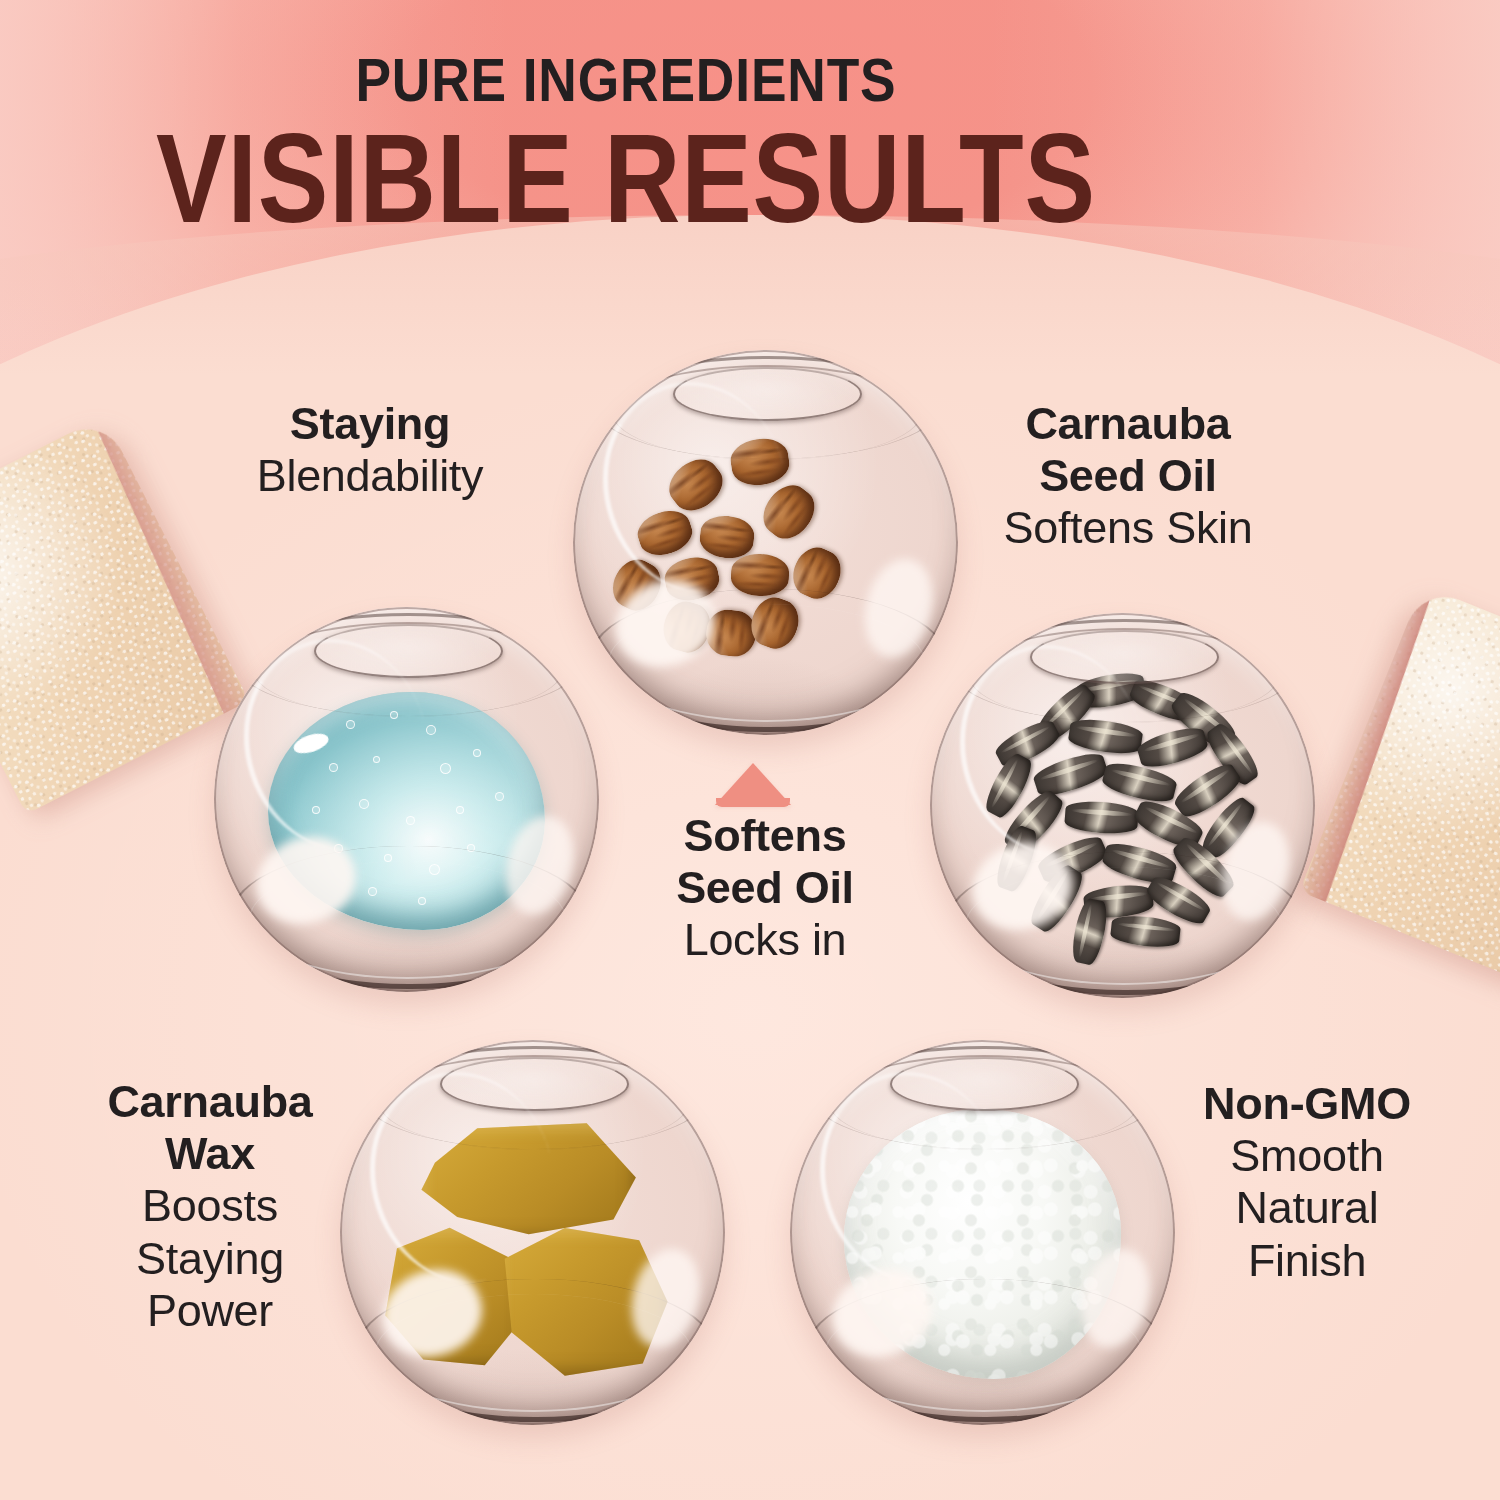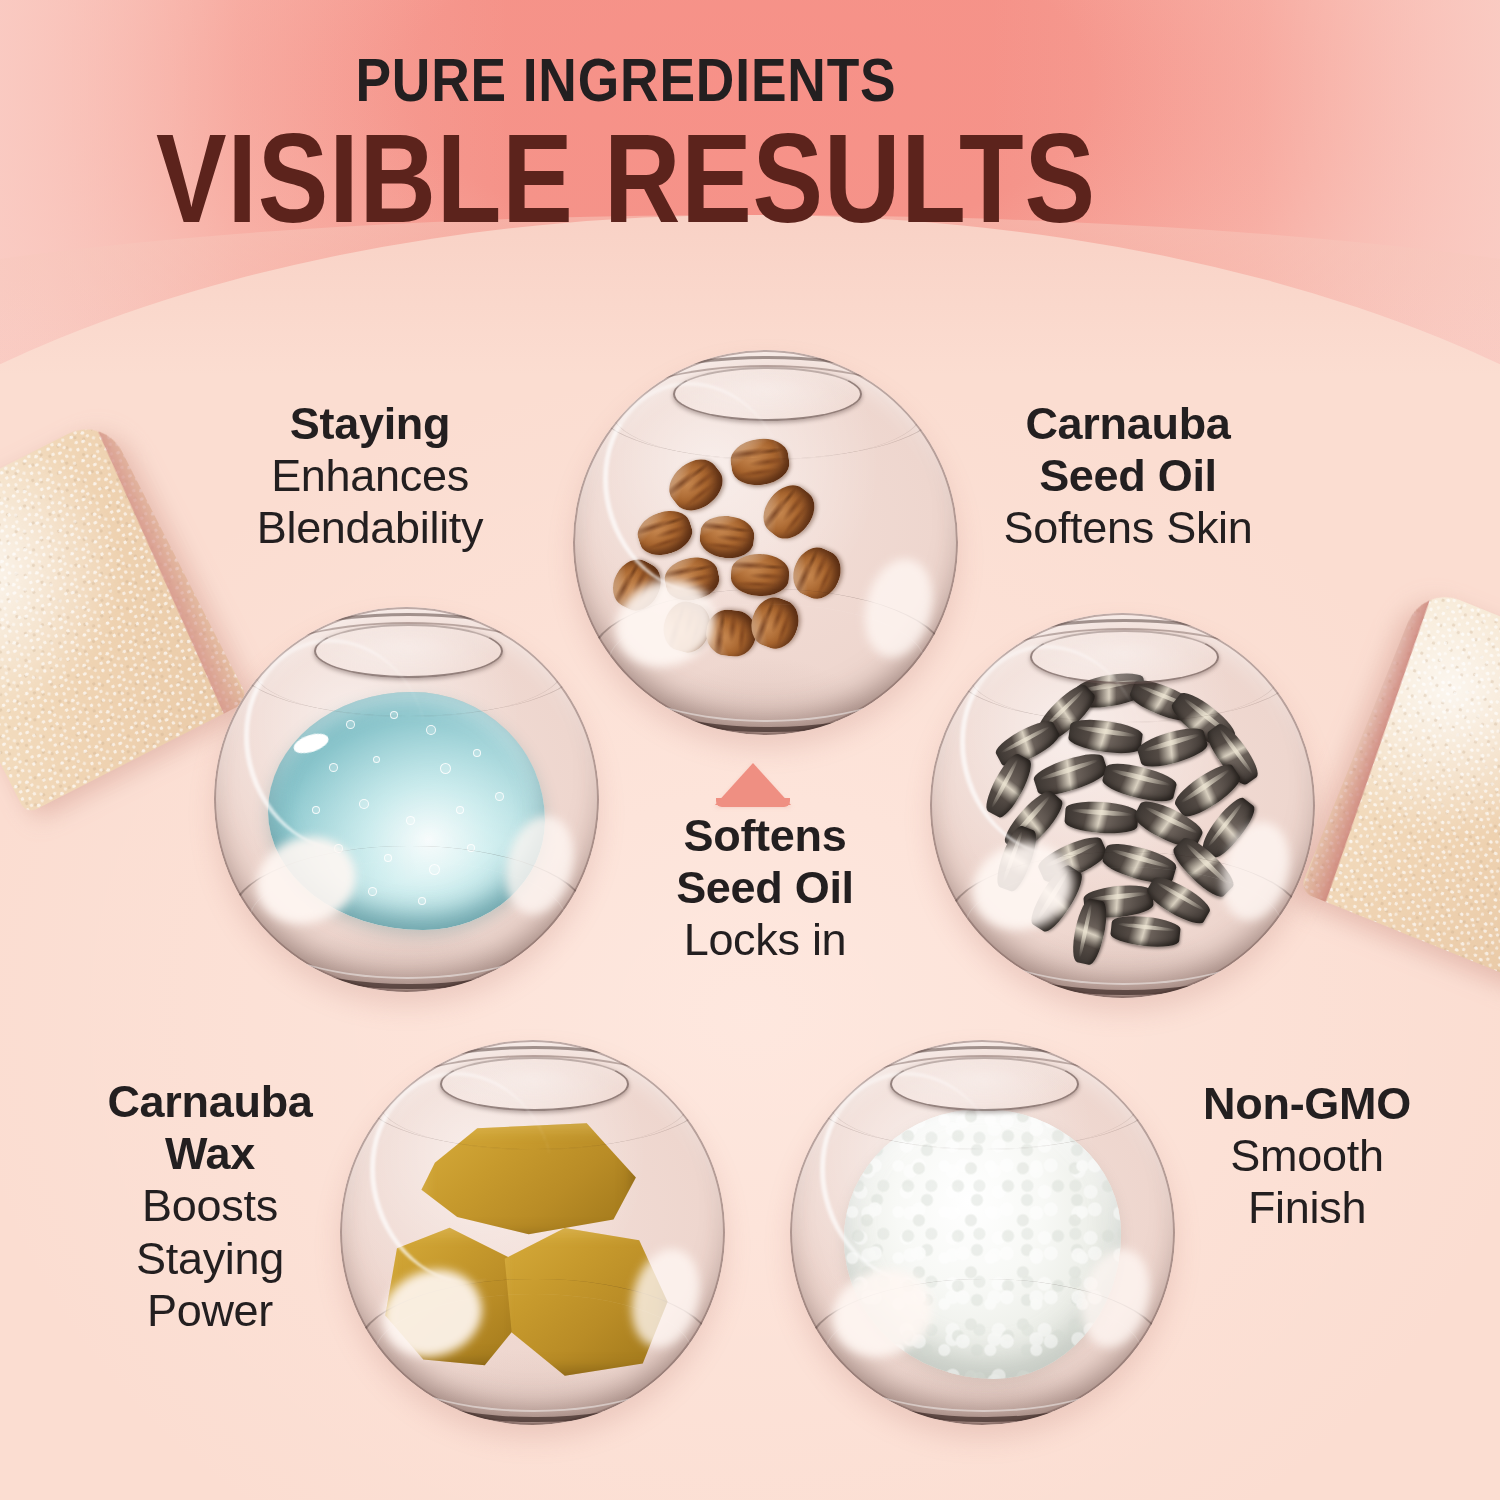--- a/index.html
+++ b/index.html
@@ -453,21 +453,20 @@
       <div class="ring-bottom"></div>
       <div class="ring-bottom2"></div>
       <div class="hl-arc"></div>
       <div class="hl-blob"></div>
       <div class="hl-blob-r"></div>
     </div>
   </div>
 
   <div class="label lbl-glycerin">
     <div class="t">Staying</div>
-    <div class="s">Enhances</div>
     <div class="s">Blendability</div>
   </div>
 
   <div class="label lbl-sunflower">
     <div class="t">Carnauba</div>
     <div class="t">Seed Oil</div>
     <div class="s">Softens Skin</div>
   </div>
 
   <div class="pointer"></div>
@@ -482,16 +481,17 @@
     <div class="t">Carnauba</div>
     <div class="t">Wax</div>
     <div class="s">Boosts</div>
     <div class="s">Staying</div>
     <div class="s">Power</div>
   </div>
 
   <div class="label lbl-nongmo">
     <div class="t">Non-GMO</div>
     <div class="s">Smooth</div>
+    <div class="s">Natural</div>
     <div class="s">Finish</div>
   </div>
 
 </div>
 
 </body></html>

